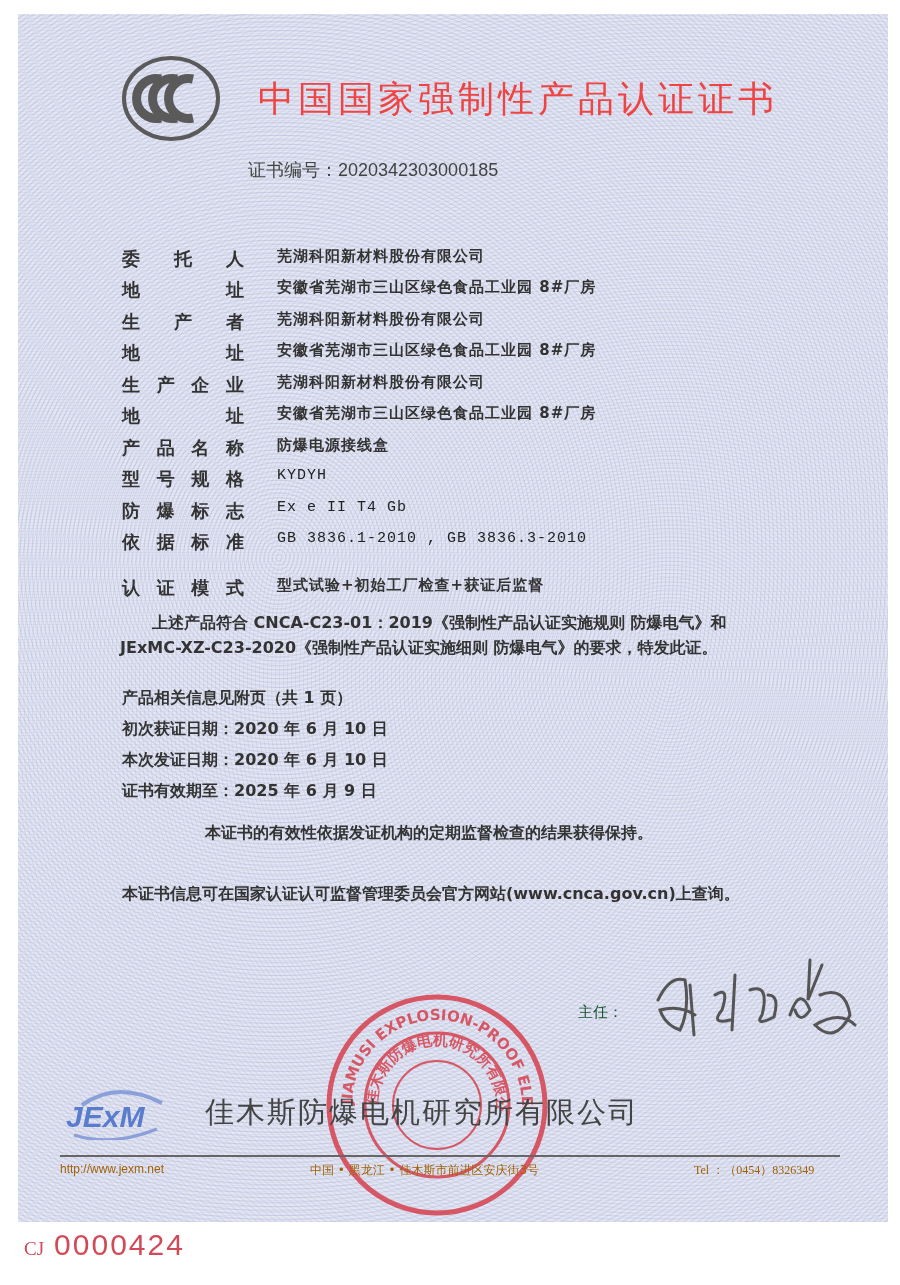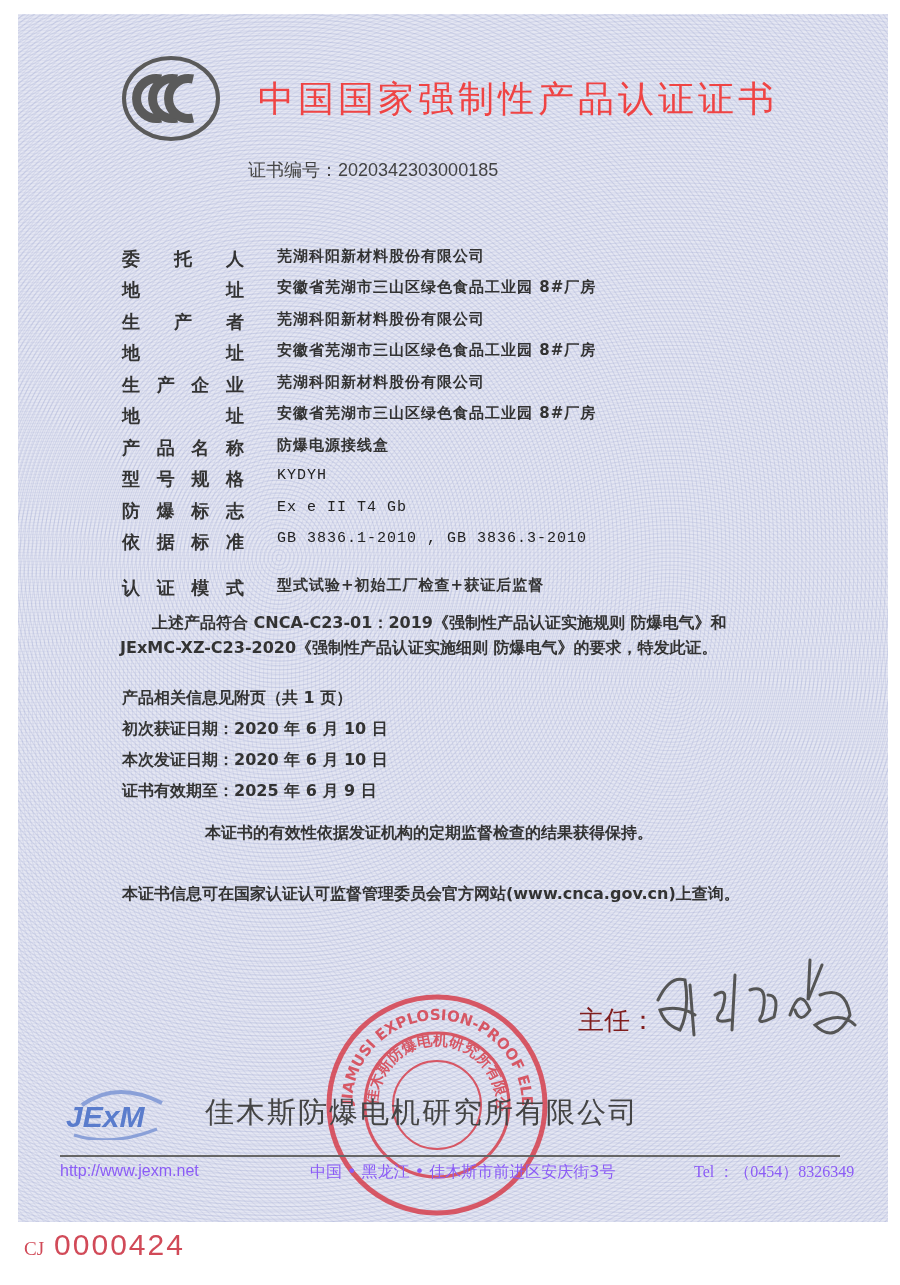--- a/index.html
+++ b/index.html
@@ -34,30 +34,30 @@
     display: flex; justify-content: space-between;
   }
   .val {
     position: absolute; left: 155px;
     font-size: 15px; color: #333; font-weight: bold; letter-spacing: 1px;
   }
   .val.mono { font-family: Liberation Mono, monospace; font-weight: normal; color: #222; }
   .para {
     position: absolute; font-size: 16px; color: #333; font-weight: bold; white-space: nowrap;
   }
-  .sig-label { position: absolute; left: 578px; top: 1003px; font-size: 26px; color: #7f1d1d; }
+  .sig-label { position: absolute; left: 578px; top: 1003px; font-size: 15px; color: #14532d; }
   .signature { position: absolute; left: 650px; top: 955px; width: 210px; height: 100px; }
   .seal { position: absolute; left: 322px; top: 990px; width: 230px; height: 230px; opacity: 0.78; }
   .jexm-logo { position: absolute; left: 62px; top: 1085px; width: 110px; height: 55px; }
   .org-name {
     position: absolute; left: 205px; top: 1093px;
     font-size: 29px; color: #444; letter-spacing: 2px;
   }
   .divider { position: absolute; left: 60px; top: 1155px; width: 780px; height: 2px; background: #666; }
-  .footer { position: absolute; top: 1162px; font-size: 16px; color: #8b5cf6; white-space: nowrap; }
+  .footer { position: absolute; top: 1162px; font-size: 12px; color: #a16207; white-space: nowrap; }
   .serial { position: absolute; left: 24px; top: 1228px; color: #d14a58; white-space: nowrap; }
   .serial .pre { font-family: "Liberation Serif", serif; font-size: 19px; margin-right: 10px; margin-top: 20px; }
   .serial .num { font-family: "Liberation Sans", sans-serif; font-size: 30px; letter-spacing: 2px; }
 </style>
 </head>
 <body>
 
 <div class="panel"></div>
 
 <svg class="ccc-logo" viewBox="0 0 100 87">

